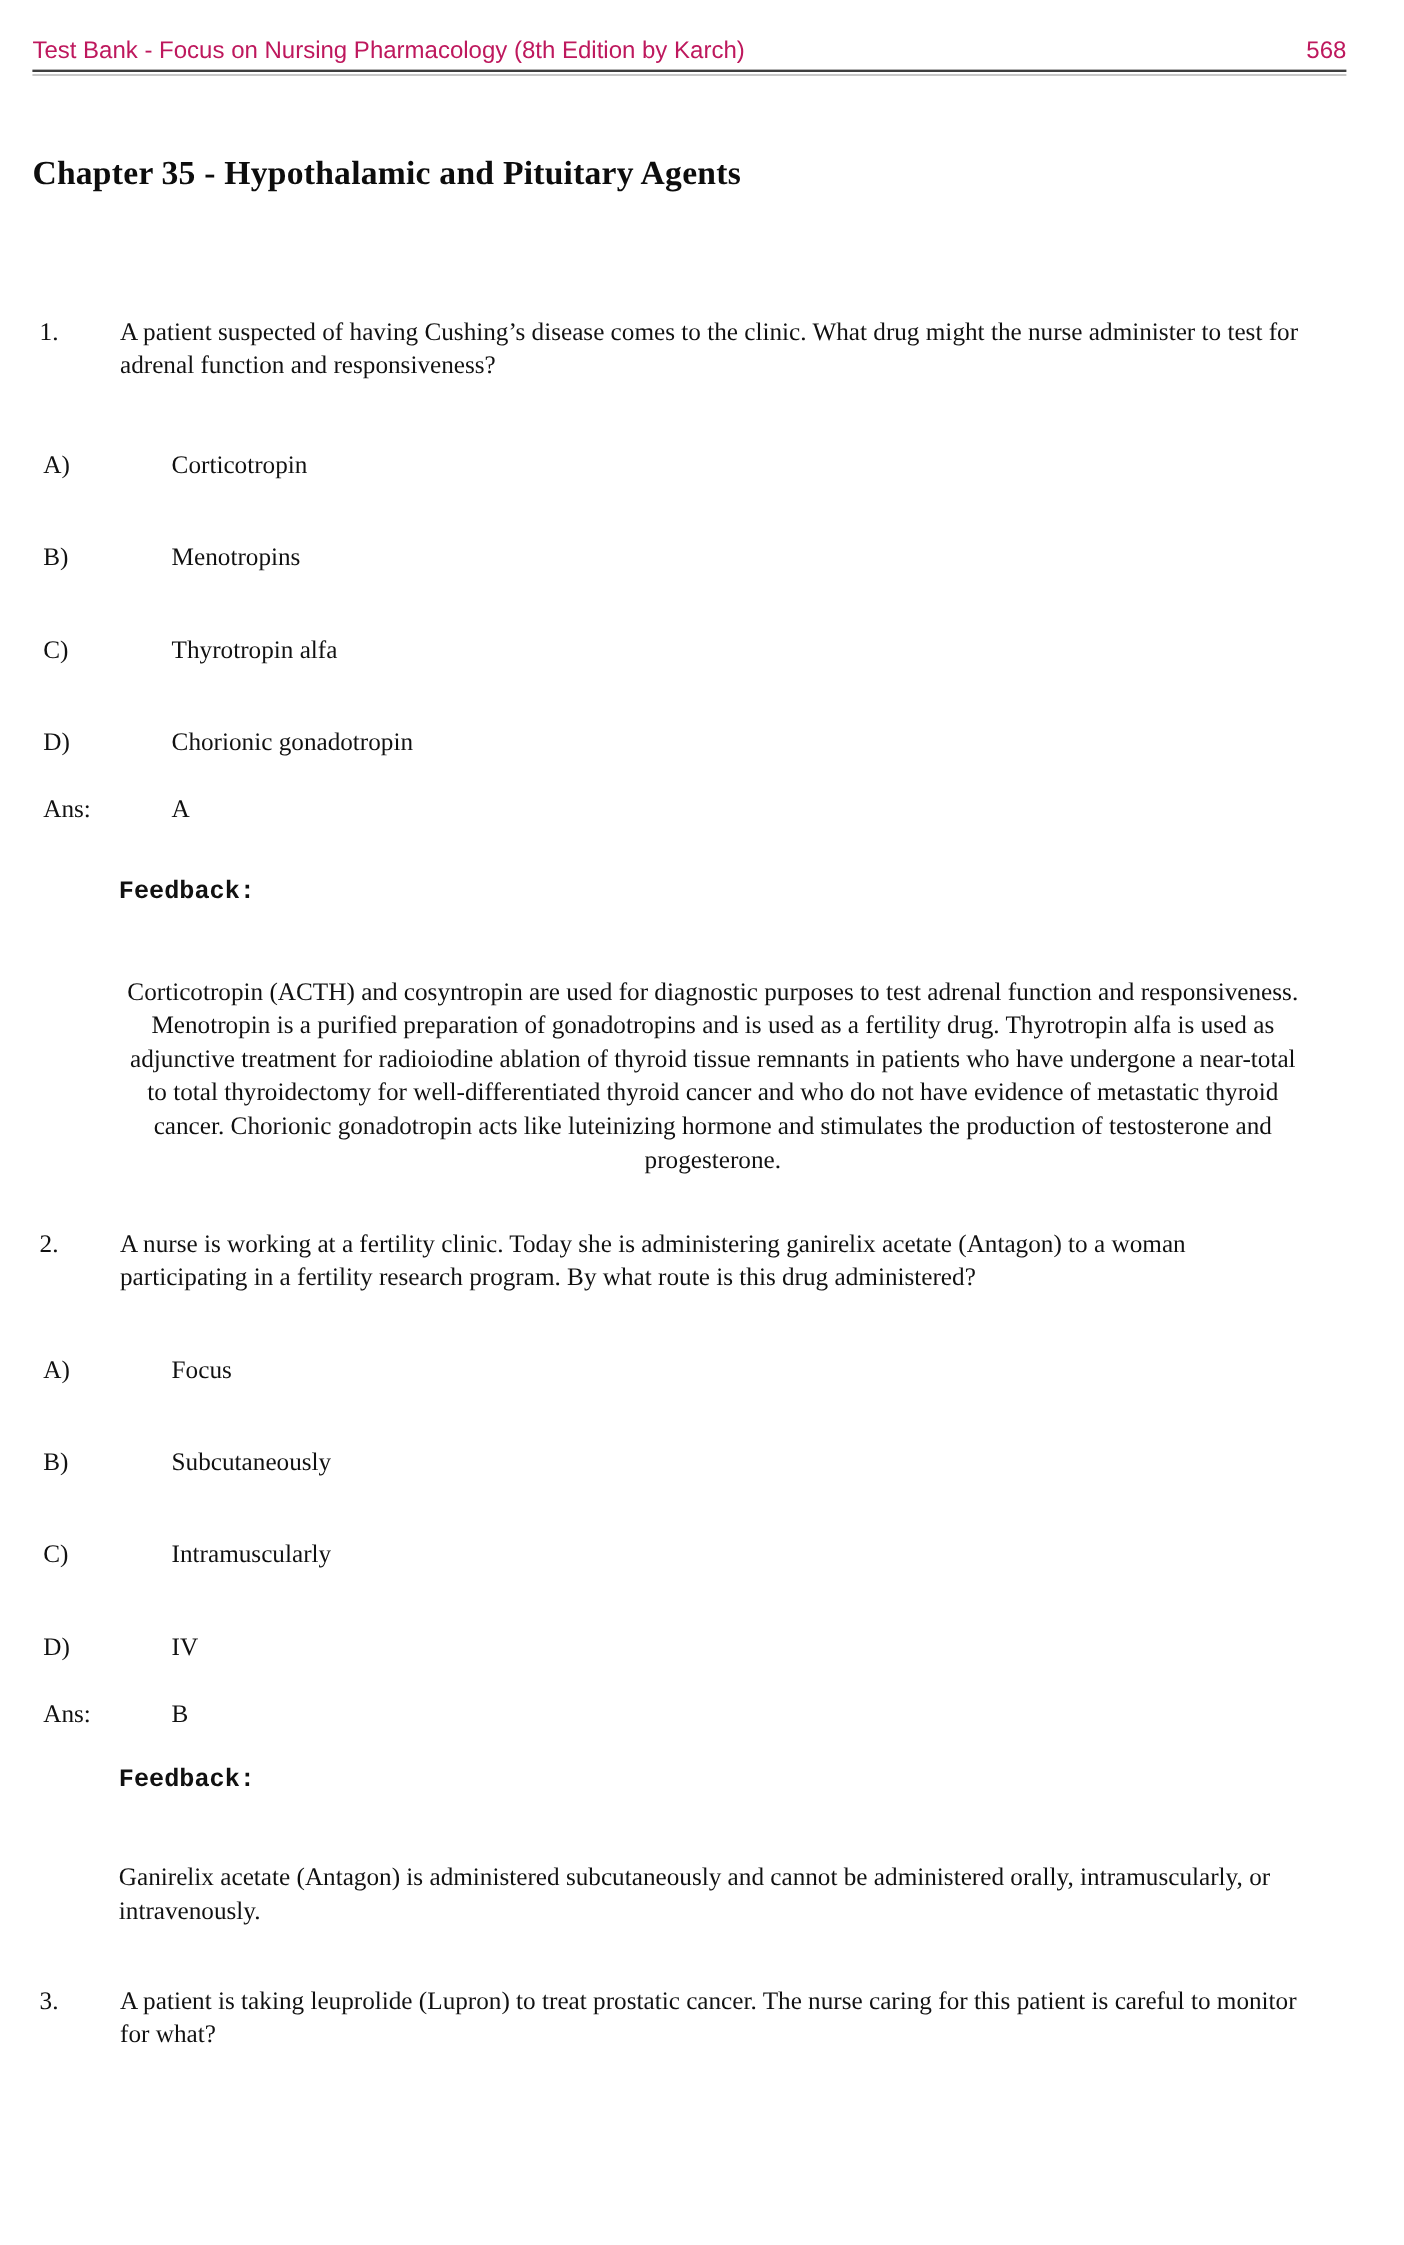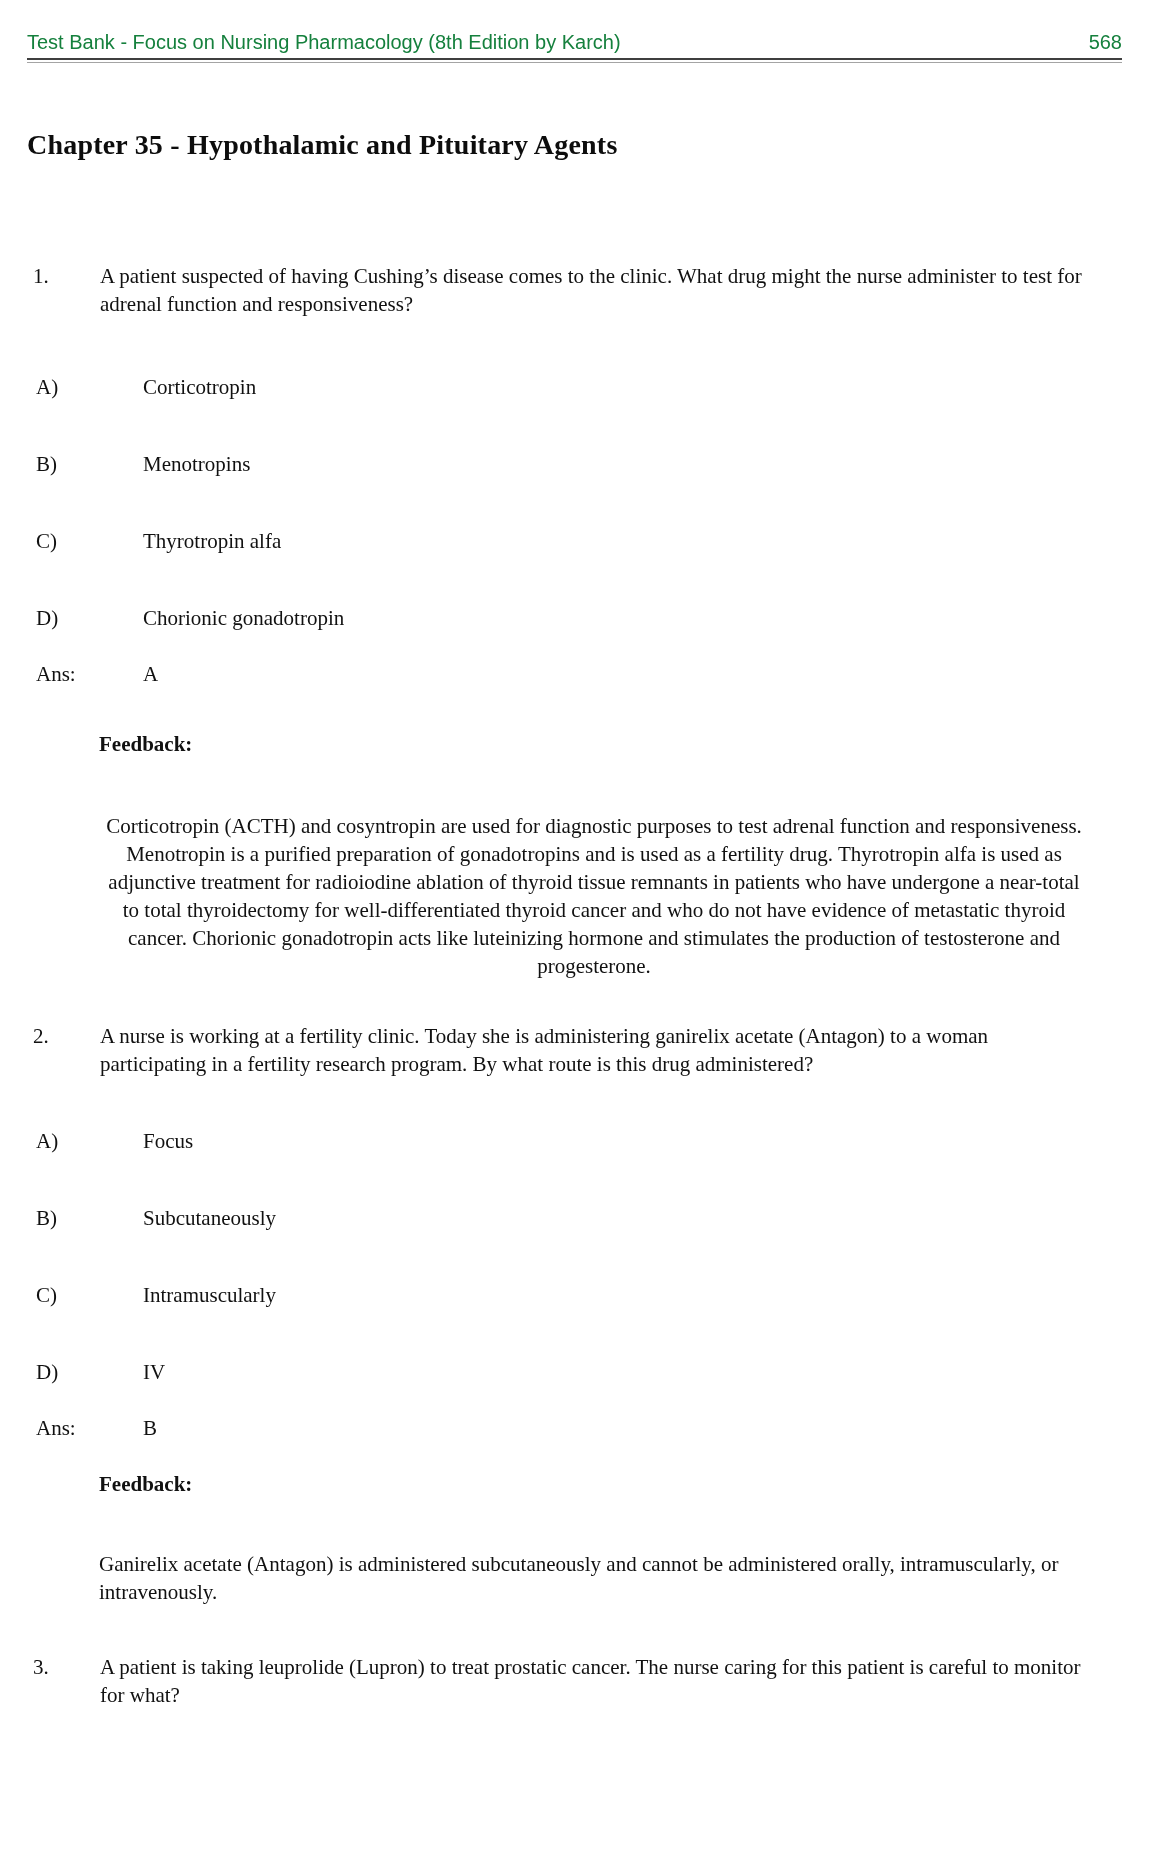--- a/index.html
+++ b/index.html
@@ -19,21 +19,21 @@
 
   
   .page-header {
     display: flex;
     justify-content: space-between;
     align-items: flex-end;
     margin: 30px 48px 0 27px;
     font-family: "Liberation Sans", sans-serif;
     font-size: 20px;
     line-height: 24px;
-    color: #15803d;
+    color: #be185d;
     border-bottom: 2px solid #3f3f3f;
     padding-bottom: 4px;
   }
   .header-rule2 {
     height: 1px;
     background: #a4a4a4;
     margin: 2px 48px 0 27px;
   }
 
   
@@ -71,20 +71,21 @@
   }
   .opt-text { width: 985px; }
 
   .ans-row { margin-top: 28px; }
 
   .feedback-heading {
     margin: 28px 0 0 99px;
     font-size: 21px;
     line-height: 28px;
     font-weight: bold;
+    font-family: Liberation Mono, monospace;
   }
   .fb1 { margin-top: 42px; }
   .feedback-text {
     margin: 52px 0 0 99px;
     width: 990px;
     font-size: 21px;
     line-height: 28px;
   }
   .fb-text1 { margin-top: 54px; text-align: center; }
 </style>

